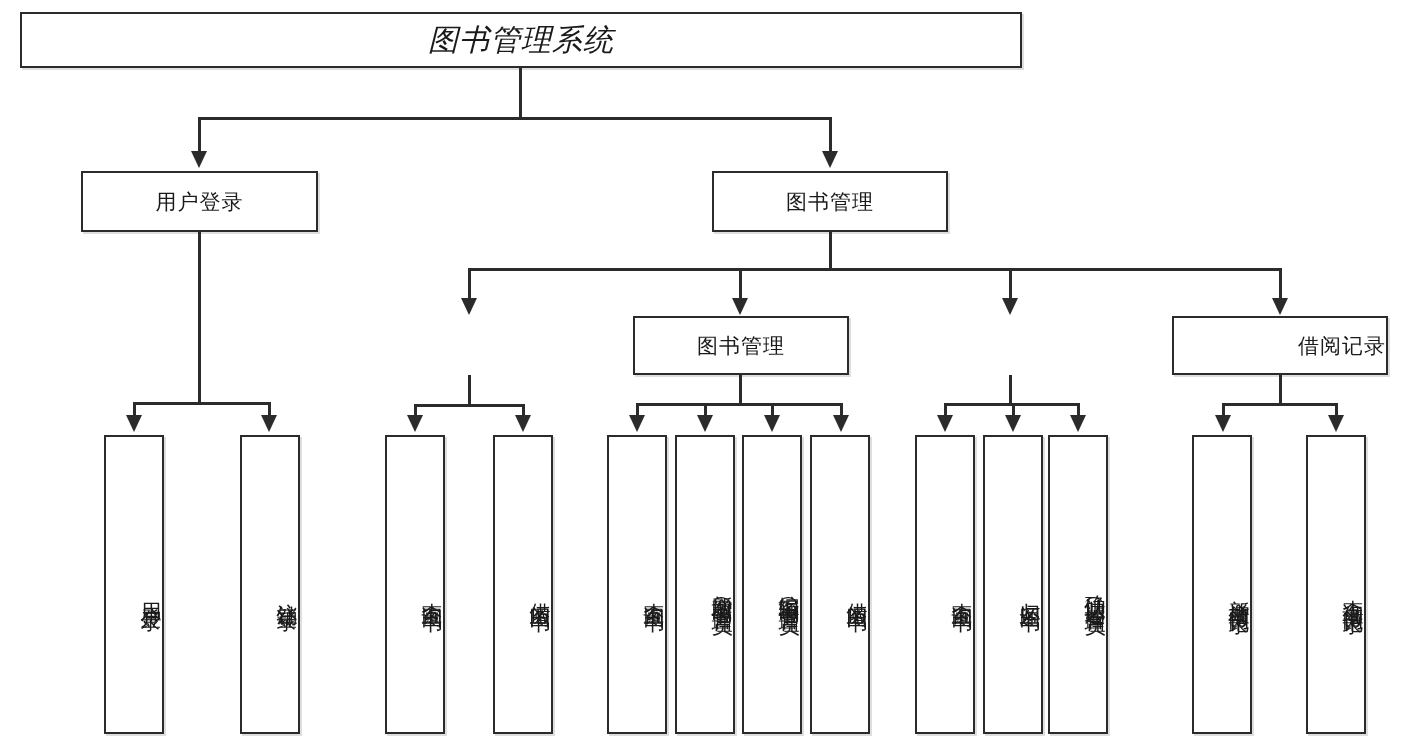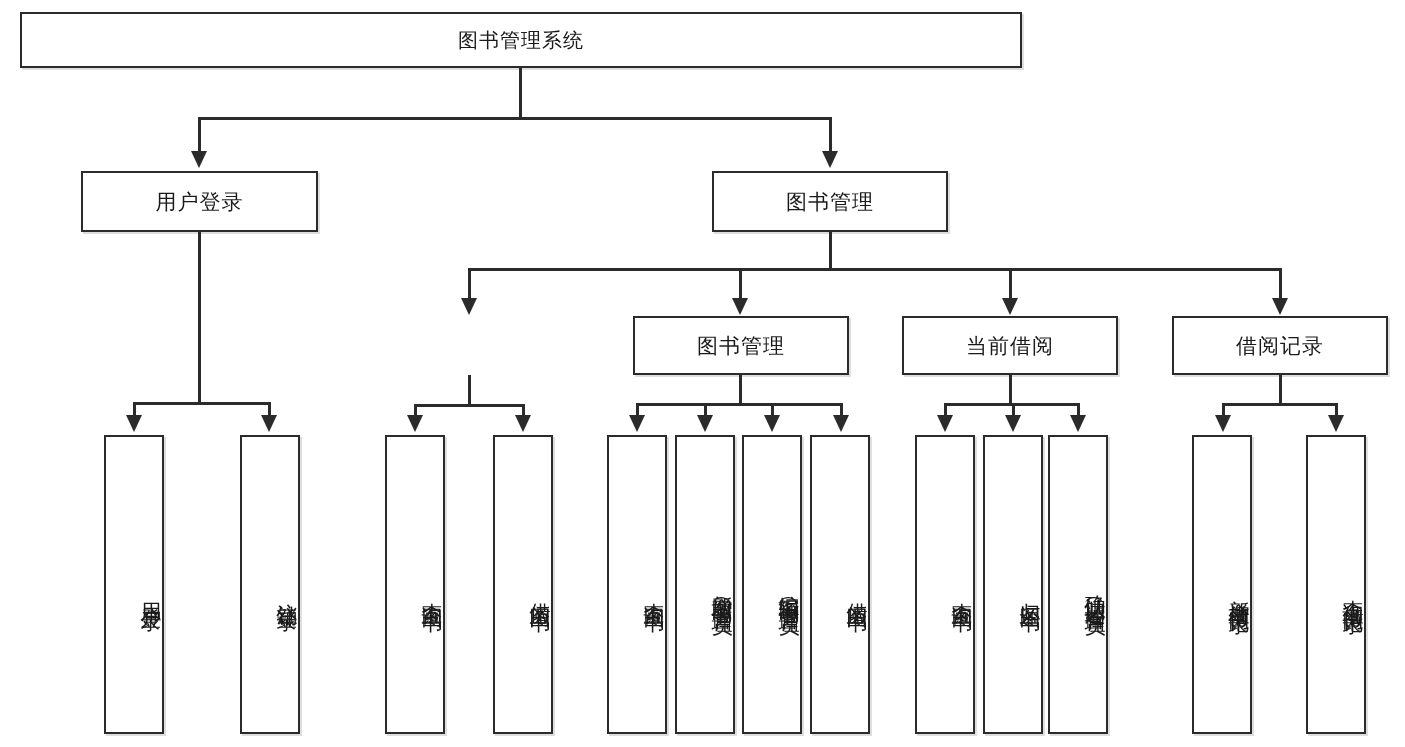--- a/index.html
+++ b/index.html
@@ -26,21 +26,21 @@
     display: flex;
     align-items: center;
     justify-content: center;
     color: #1a1a1a;
   }
   .node.horiz {
     font-size: 21px;
     letter-spacing: 1px;
     white-space: nowrap;
   }
-  .node.root { font-size: 20px; }
+  .node.root { font-size: 30px; font-style: italic; }
   .node.vert {
     writing-mode: vertical-rl;
     text-orientation: upright;
     font-size: 21px;
     letter-spacing: 3px;
     align-items: flex-start;
     justify-content: center;
     padding-top: 14px;
     line-height: 1;
   }
@@ -120,24 +120,21 @@
   <div class="edge v" style="left:739px; top:268px; height:32px;"></div>
   <div class="arrow" style="left:732px; top:298px;"></div>
   <div class="edge v" style="left:1009px; top:268px; height:32px;"></div>
   <div class="arrow" style="left:1002px; top:298px;"></div>
   <div class="edge v" style="left:1279px; top:268px; height:32px;"></div>
   <div class="arrow" style="left:1272px; top:298px;"></div>
 
   <div class="node horiz" style="left:633px; top:316px; width:216px; height:59px;">
     <span>图书管理</span>
   </div>
-  <div class="node horiz" style="left:902px; top:316px; width:216px; height:59px;">
-    <span>当前借阅</span>
-  </div>
-  <div class="node horiz" style="left:1172px; top:316px; width:216px; height:59px;">
+  <div class="node horiz" style="left:1172px; top:316px; width:216px; height:59px;justify-content:flex-end;">
     <span>借阅记录</span>
   </div>
 
   <div class="edge v" style="left:468px; top:375px; height:31px;"></div>
   <div class="edge h" style="left:414px; top:404px; width:110px; height:2.5px;"></div>
   <div class="edge v" style="left:414px; top:404px; height:13px;"></div>
   <div class="arrow" style="left:407px; top:415px;"></div>
   <div class="edge v" style="left:522px; top:404px; height:13px;"></div>
   <div class="arrow" style="left:515px; top:415px;"></div>
 

